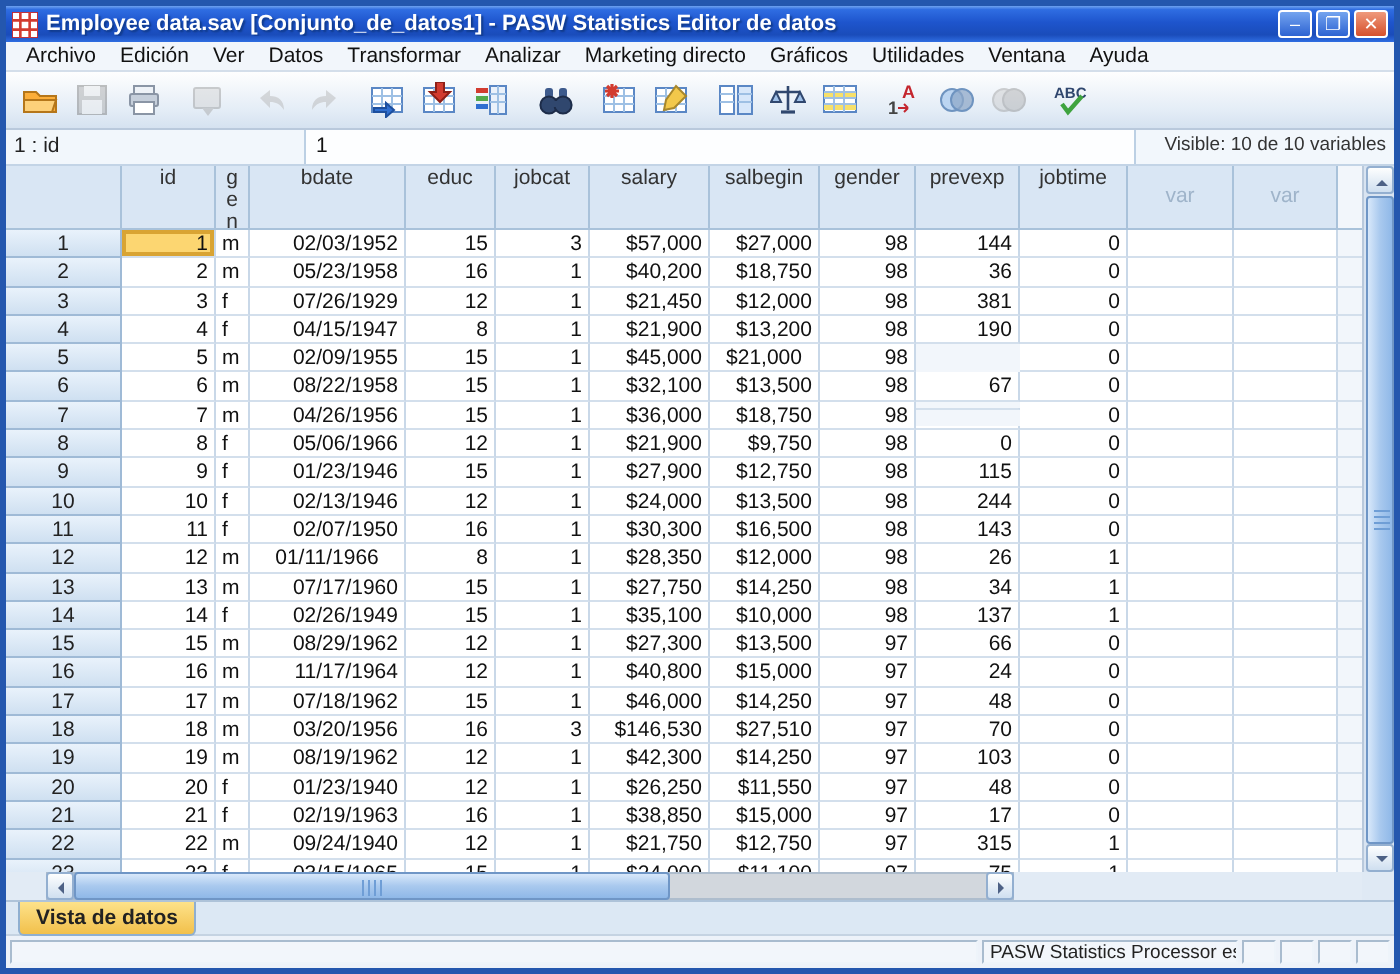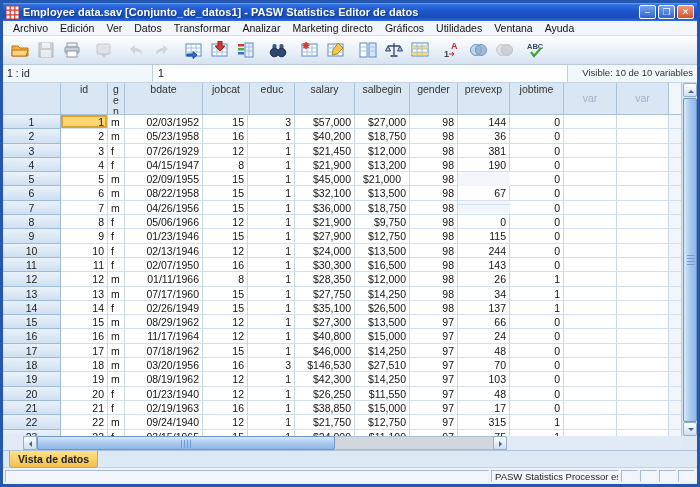--- a/index.html
+++ b/index.html
@@ -256,22 +256,22 @@
     <div class="ref-edit">1</div>
     <div class="ref-visible">Visible: 10 de 10 variables</div>
   </div>
 
   <div class="gridwrap">
       <div class="grow header">
         <div class="gcell" style="width: 58px;"></div>
         <div class="gcell" style="width: 47px;">id</div>
         <div class="gcell" style="width: 17px;">gender</div>
         <div class="gcell" style="width: 78px;">bdate</div>
+        <div class="gcell" style="width: 45px;">educ</div>
         <div class="gcell" style="width: 47px;">jobcat</div>
-        <div class="gcell" style="width: 45px;">educ</div>
         <div class="gcell" style="width: 60px;">salary</div>
         <div class="gcell" style="width: 55px;">salbegin</div>
         <div class="gcell" style="width: 48px;">gender</div>
         <div class="gcell" style="width: 52px;">prevexp</div>
         <div class="gcell" style="width: 54px;">jobtime</div>
         <div class="gcell varhdr" style="width: 53px;">var</div>
         <div class="gcell varhdr" style="width: 52px;">var</div>
         <div class="gcell filler" style="flex: 1 1 0%;"></div>
       </div>
       <div class="grow">
@@ -447,21 +447,21 @@
         <div class="gcell al-r" style="width: 52px;">143</div>
         <div class="gcell al-r" style="width: 54px;">0</div>
         <div class="gcell al-l" style="width: 53px;"></div>
         <div class="gcell al-l" style="width: 52px;"></div>
         <div class="gcell filler" style="flex: 1 1 0%;"></div>
       </div>
       <div class="grow">
         <div class="gcell rowhdr" style="width: 58px;">12</div>
         <div class="gcell al-r" style="width: 47px;">12</div>
         <div class="gcell al-l" style="width: 17px;">m</div>
-        <div class="gcell al-r" style="width: 78px;">01/11/1966</div>
+        <div class="gcell al-r" style="width: 78px; text-align: center;">01/11/1966</div>
         <div class="gcell al-r" style="width: 45px;">8</div>
         <div class="gcell al-r" style="width: 47px;">1</div>
         <div class="gcell al-r" style="width: 60px;">$28,350</div>
         <div class="gcell al-r" style="width: 55px;">$12,000</div>
         <div class="gcell al-r" style="width: 48px;">98</div>
         <div class="gcell al-r" style="width: 52px;">26</div>
         <div class="gcell al-r" style="width: 54px;">1</div>
         <div class="gcell al-l" style="width: 53px;"></div>
         <div class="gcell al-l" style="width: 52px;"></div>
         <div class="gcell filler" style="flex: 1 1 0%;"></div>
@@ -483,21 +483,21 @@
         <div class="gcell filler" style="flex: 1 1 0%;"></div>
       </div>
       <div class="grow">
         <div class="gcell rowhdr" style="width: 58px;">14</div>
         <div class="gcell al-r" style="width: 47px;">14</div>
         <div class="gcell al-l" style="width: 17px;">f</div>
         <div class="gcell al-r" style="width: 78px;">02/26/1949</div>
         <div class="gcell al-r" style="width: 45px;">15</div>
         <div class="gcell al-r" style="width: 47px;">1</div>
         <div class="gcell al-r" style="width: 60px;">$35,100</div>
-        <div class="gcell al-r" style="width: 55px;">$26,500</div>
+        <div class="gcell al-r" style="width: 55px;">$10,000</div>
         <div class="gcell al-r" style="width: 48px;">98</div>
         <div class="gcell al-r" style="width: 52px;">137</div>
         <div class="gcell al-r" style="width: 54px;">1</div>
         <div class="gcell al-l" style="width: 53px;"></div>
         <div class="gcell al-l" style="width: 52px;"></div>
         <div class="gcell filler" style="flex: 1 1 0%;"></div>
       </div>
       <div class="grow">
         <div class="gcell rowhdr" style="width: 58px;">15</div>
         <div class="gcell al-r" style="width: 47px;">15</div>

